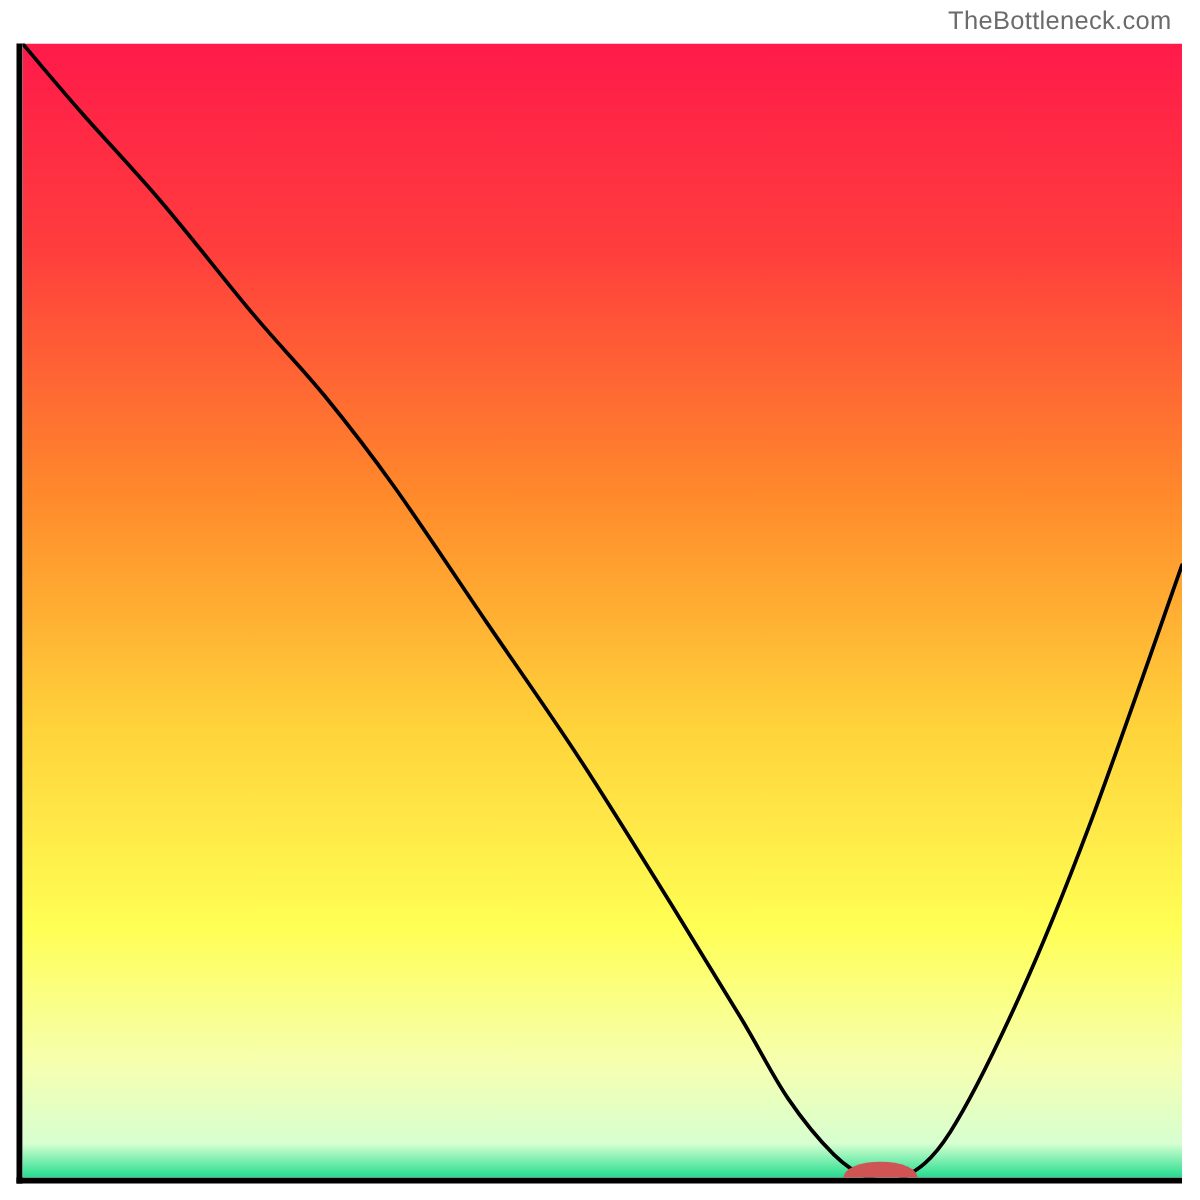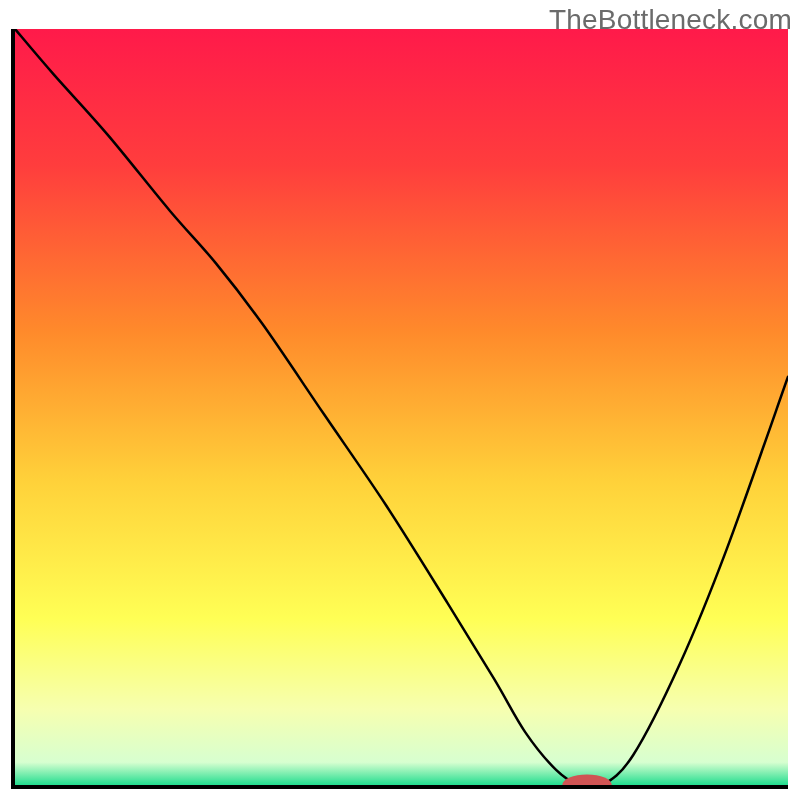--- a/index.html
+++ b/index.html
@@ -11,23 +11,23 @@
     overflow: hidden;
   }
   .container {
     position: relative;
     width: 800px;
     height: 800px;
   }
   .watermark {
     position: absolute;
     top: 4px;
-    right: 8px;
+    right: 19px;
     font-family: Arial, sans-serif;
-    font-size: 28px;
+    font-size: 17px;
     color: #6b6b6b;
     font-weight: 500;
     letter-spacing: 0.2px;
   }
   .plot-frame {
     position: absolute;
     left: 11px;
     top: 29px;
     width: 777px;
     height: 760px;

